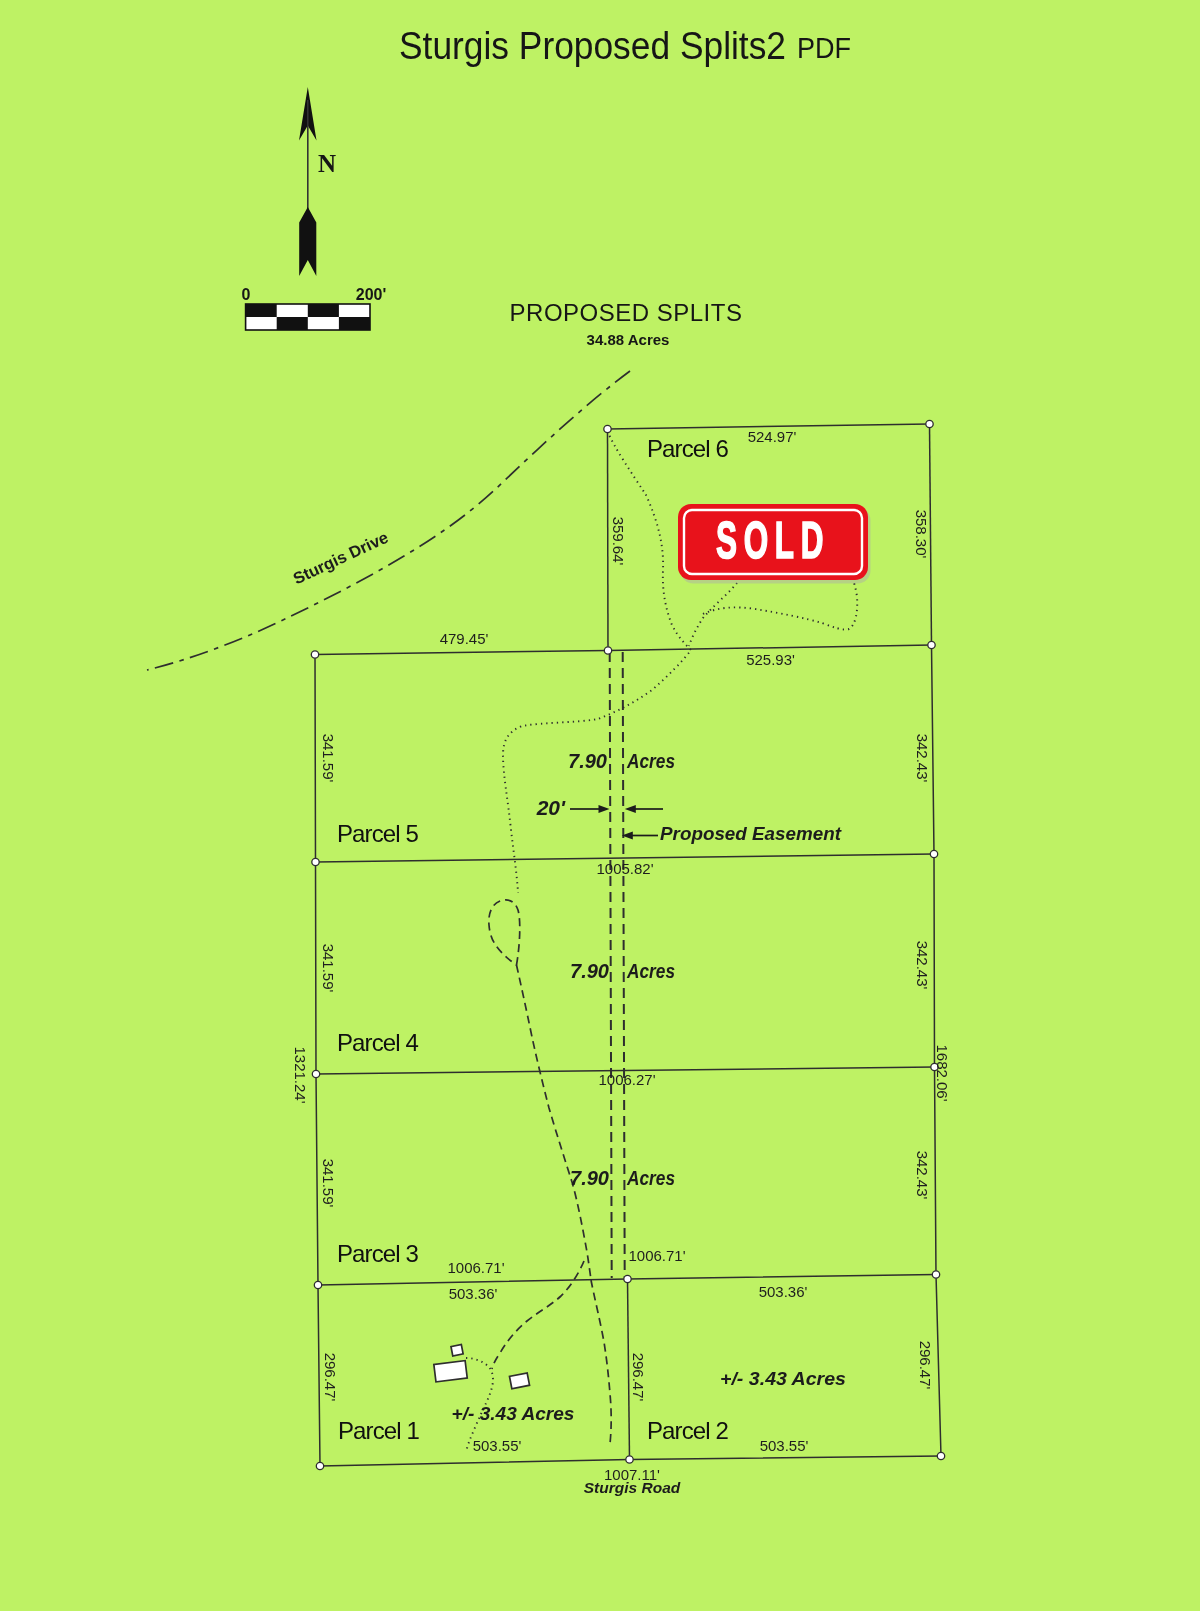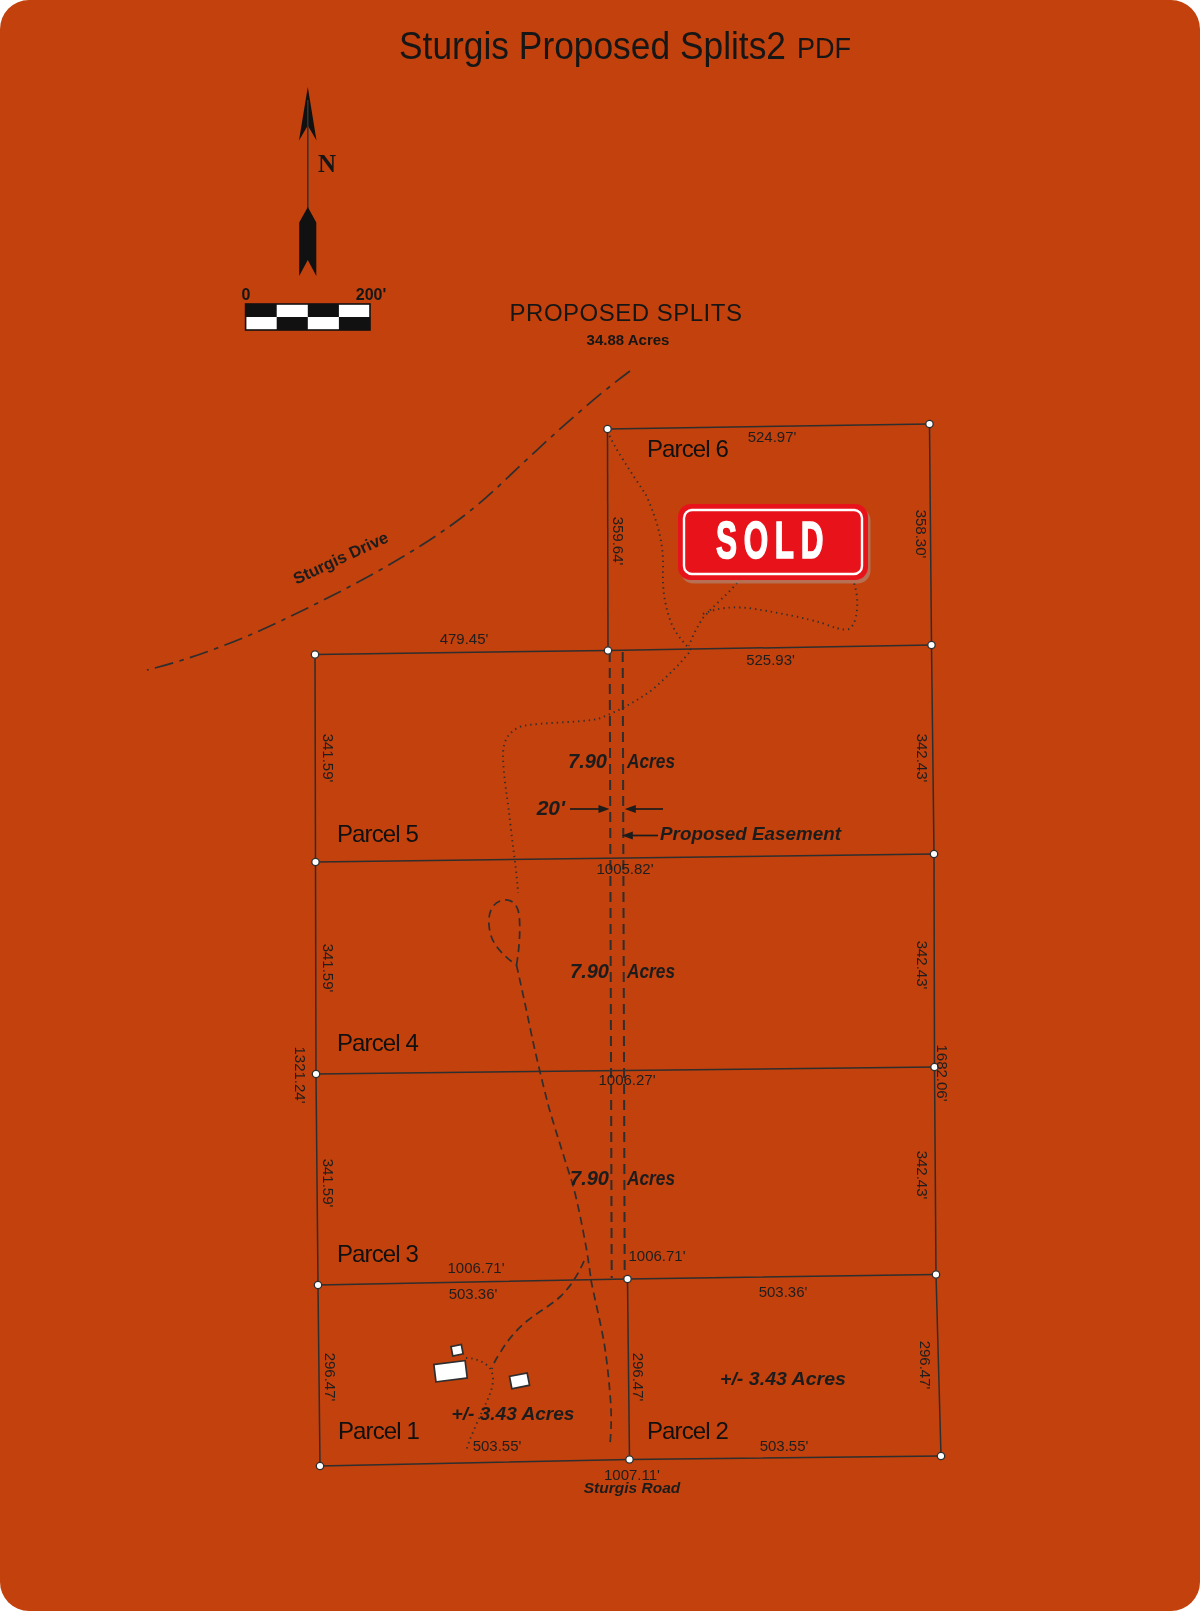--- a/index.html
+++ b/index.html
@@ -1,16 +1,16 @@
 <!DOCTYPE html>
 <html><head>
 <meta charset="utf-8">
 <style>
 html,body{margin:0;padding:0;background:#fff;}
-#page{position:relative;width:1200px;height:1611px;background:#c2410c;overflow:hidden;border-radius:29px;}
+#page{position:relative;width:1200px;height:1611px;background:#bef264;overflow:hidden;}
 svg{position:absolute;top:0;left:0;}
 text{font-family:"Liberation Sans",sans-serif;}
 .dim{font-size:15px;fill:#1e1e1e;}
 .pname{font-size:24px;letter-spacing:-0.9px;fill:#101010;}
 .acre{font-style:italic;font-weight:700;font-size:21px;fill:#1c1c1c;}
 .acre18{font-style:italic;font-weight:700;font-size:18px;fill:#1c1c1c;}
 .bnd{stroke:#2e2e2e;stroke-width:1.5;fill:none;}
 .crn{fill:#ffffff;stroke:#2e2e2e;stroke-width:1.3;}
 .stream{stroke:#2e2e2e;stroke-width:1.7;fill:none;stroke-dasharray:8 5;}
 .dots{stroke:#2e2e2e;stroke-width:1.9;fill:none;stroke-dasharray:1.3 4;}

